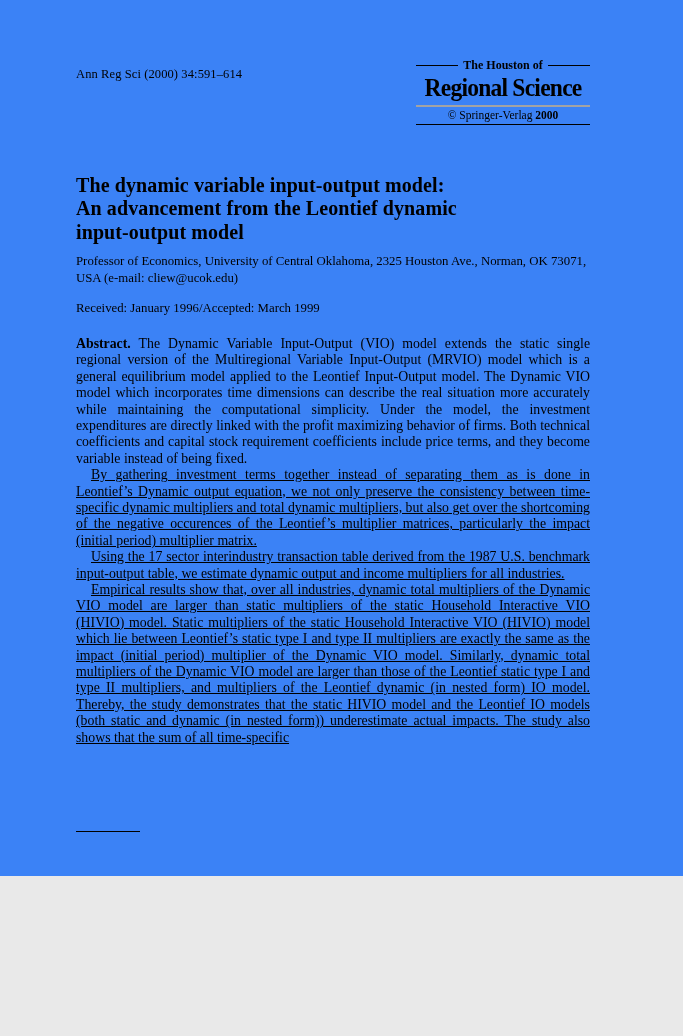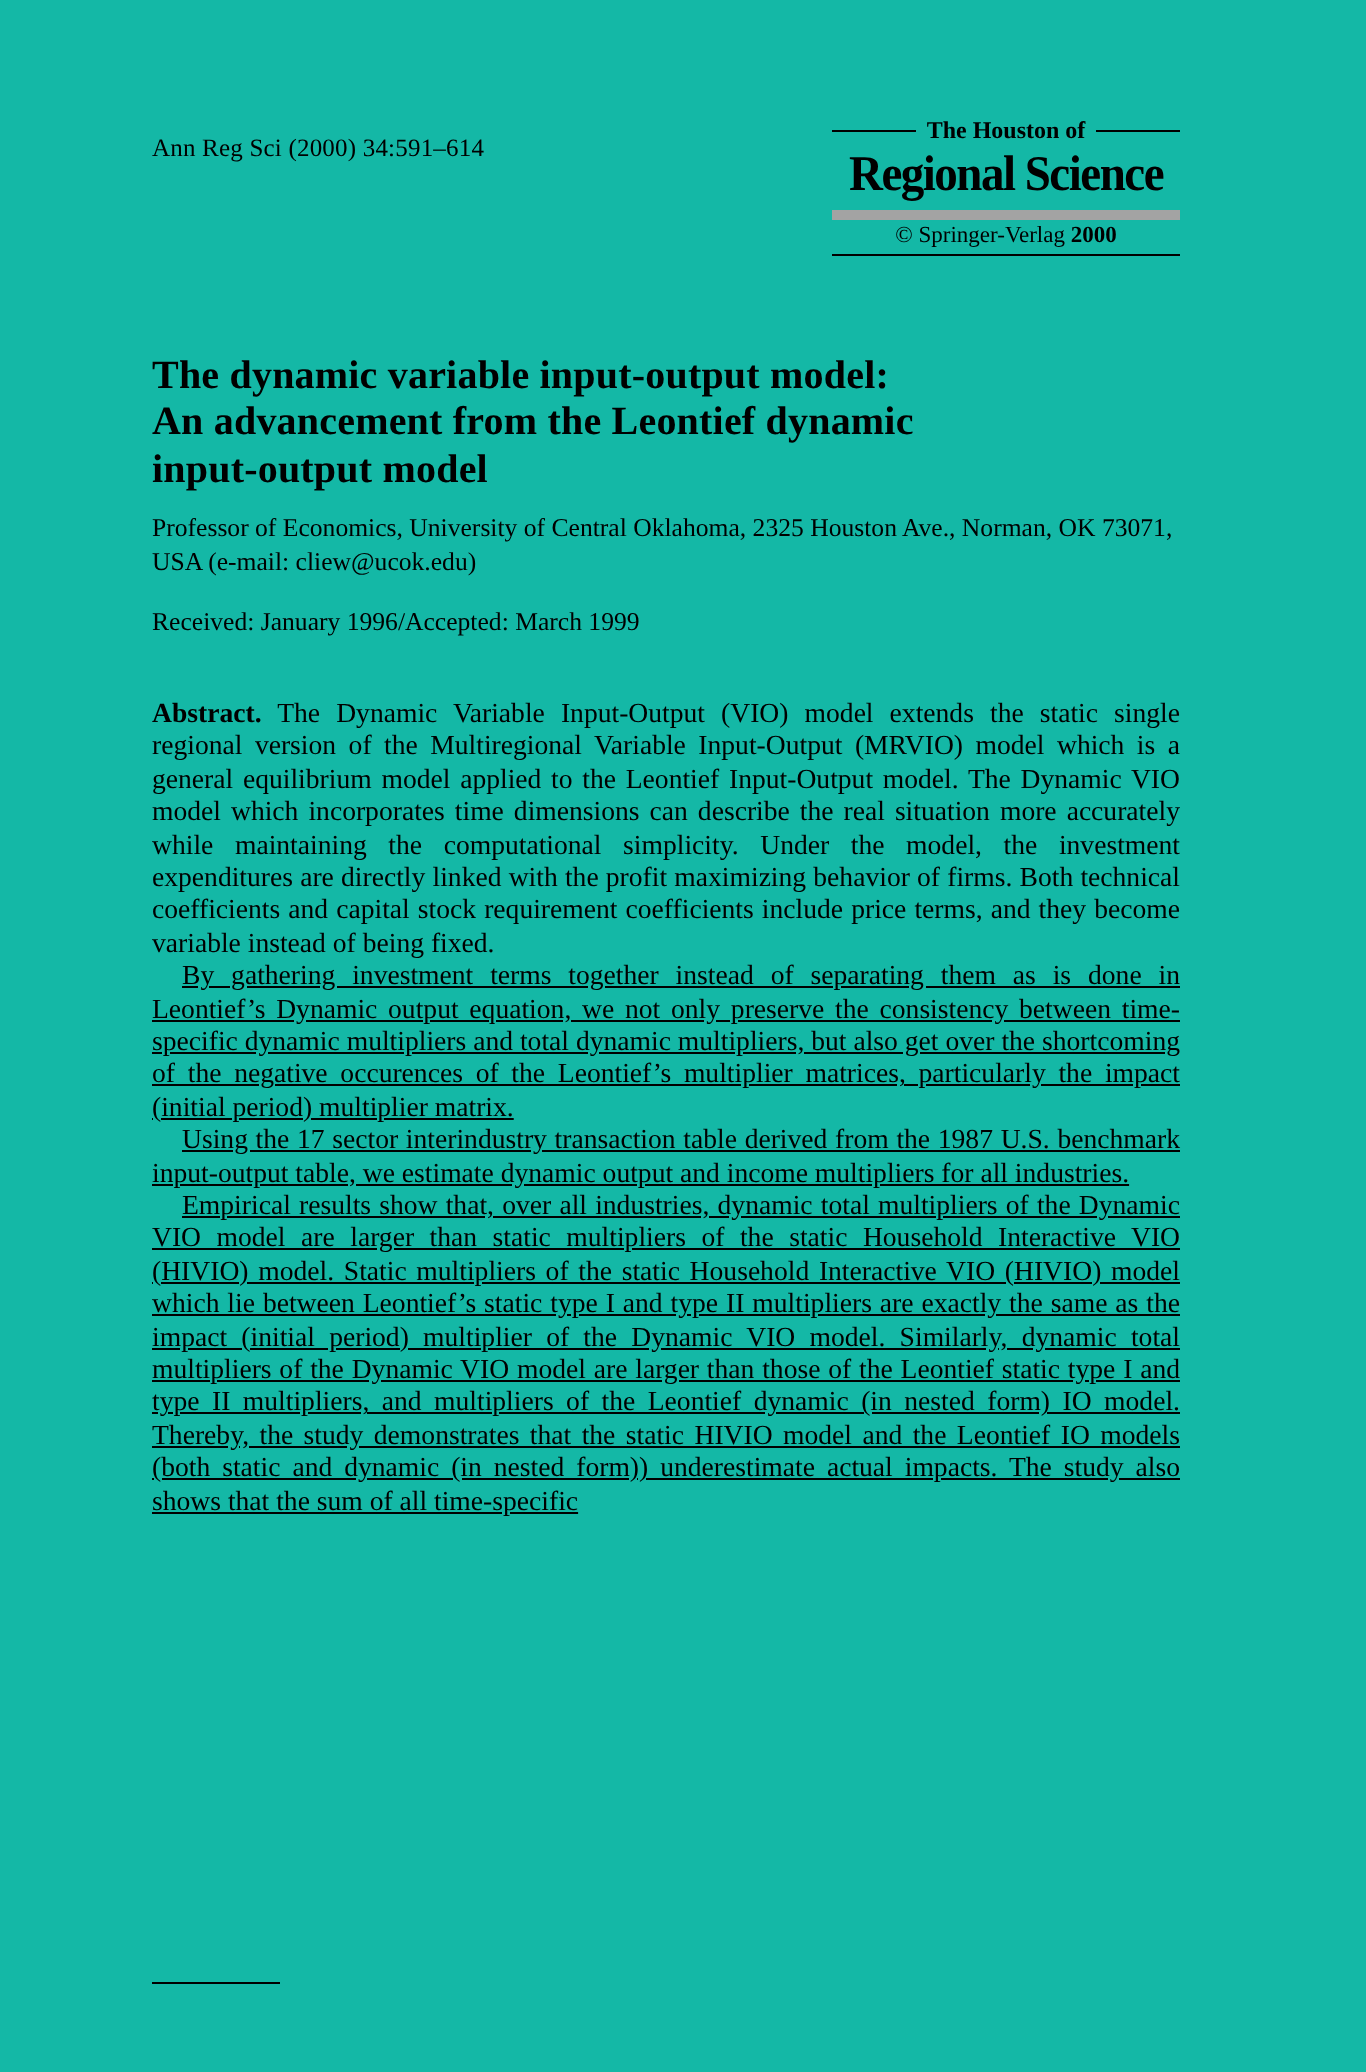--- a/index.html
+++ b/index.html
@@ -2,59 +2,59 @@
 <html><head>
 <meta charset="utf-8">
 <style>
   * { margin: 0; padding: 0; box-sizing: border-box; }
   html, body { background: #e9e9e9; }
   body {
     width: 683px; height: 1036px;
     font-family: "Liberation Serif", "DejaVu Serif", serif;
   }
   .page {
-    width: 683px; height: 1036px;
-    background: #14b8a6;
+    width: 683px; height: 876px;
+    background: #3b82f6;
     color: #000;
     position: relative;
     padding: 58px 93px 34px 76px;
     overflow: hidden;
   }
 
   
   .journal-header { display: flex; justify-content: space-between; align-items: flex-start; }
   .citation { font-size: 12.5px; padding-top: 9px; letter-spacing: 0.1px; }
   .logo { width: 174px; text-align: center; }
   .tagline-row { display: flex; align-items: center; gap: 5px; }
   .tagline-row .rule { flex: 1; border-top: 1.4px solid #000; }
   .tagline { font-size: 12px; font-weight: bold; white-space: nowrap; }
   .journal-name {
     font-size: 25px; font-weight: bold; letter-spacing: -0.8px;
     margin-top: 1px; transform: scaleX(0.94); transform-origin: center;
     white-space: nowrap;
   }
   .copyright-row {
-    border-top: 5px solid #a3a3a3; border-bottom: 1px solid #000;
+    border-top: 2px solid #a3a3a3; border-bottom: 1px solid #000;
     font-size: 11.5px; padding: 2px 0 3px; margin-top: 3px;
   }
   .copyright-year { font-weight: bold; }
 
   
   .title {
     margin-top: 49px;
     font-size: 20px; font-weight: bold; line-height: 1.17;
     white-space: pre-line; letter-spacing: 0.1px;
   }
   .author { margin-top: 27px; font-size: 14px; font-weight: bold; }
   .affiliation { margin-top: 9px; font-size: 12.8px; line-height: 1.32; }
   .received { margin-top: 14px; font-size: 12.8px; }
 
   
   .abstract {
-    margin-top: 30px;
+    margin-top: 20px;
     font-size: 13.8px; line-height: 1.19;
     text-align: justify;
   }
   .abstract p + p { text-indent: 15px; text-decoration: underline; }
   .bold { font-weight: bold; }
 
   
   .page-footer { position: absolute; left: 76px; right: 93px; bottom: 35px; }
   .footnote-rule { width: 64px; border-top: 1.3px solid #000; margin-bottom: 9px; }
   .footnote { font-size: 11.8px; line-height: 1.32; text-align: justify; }

